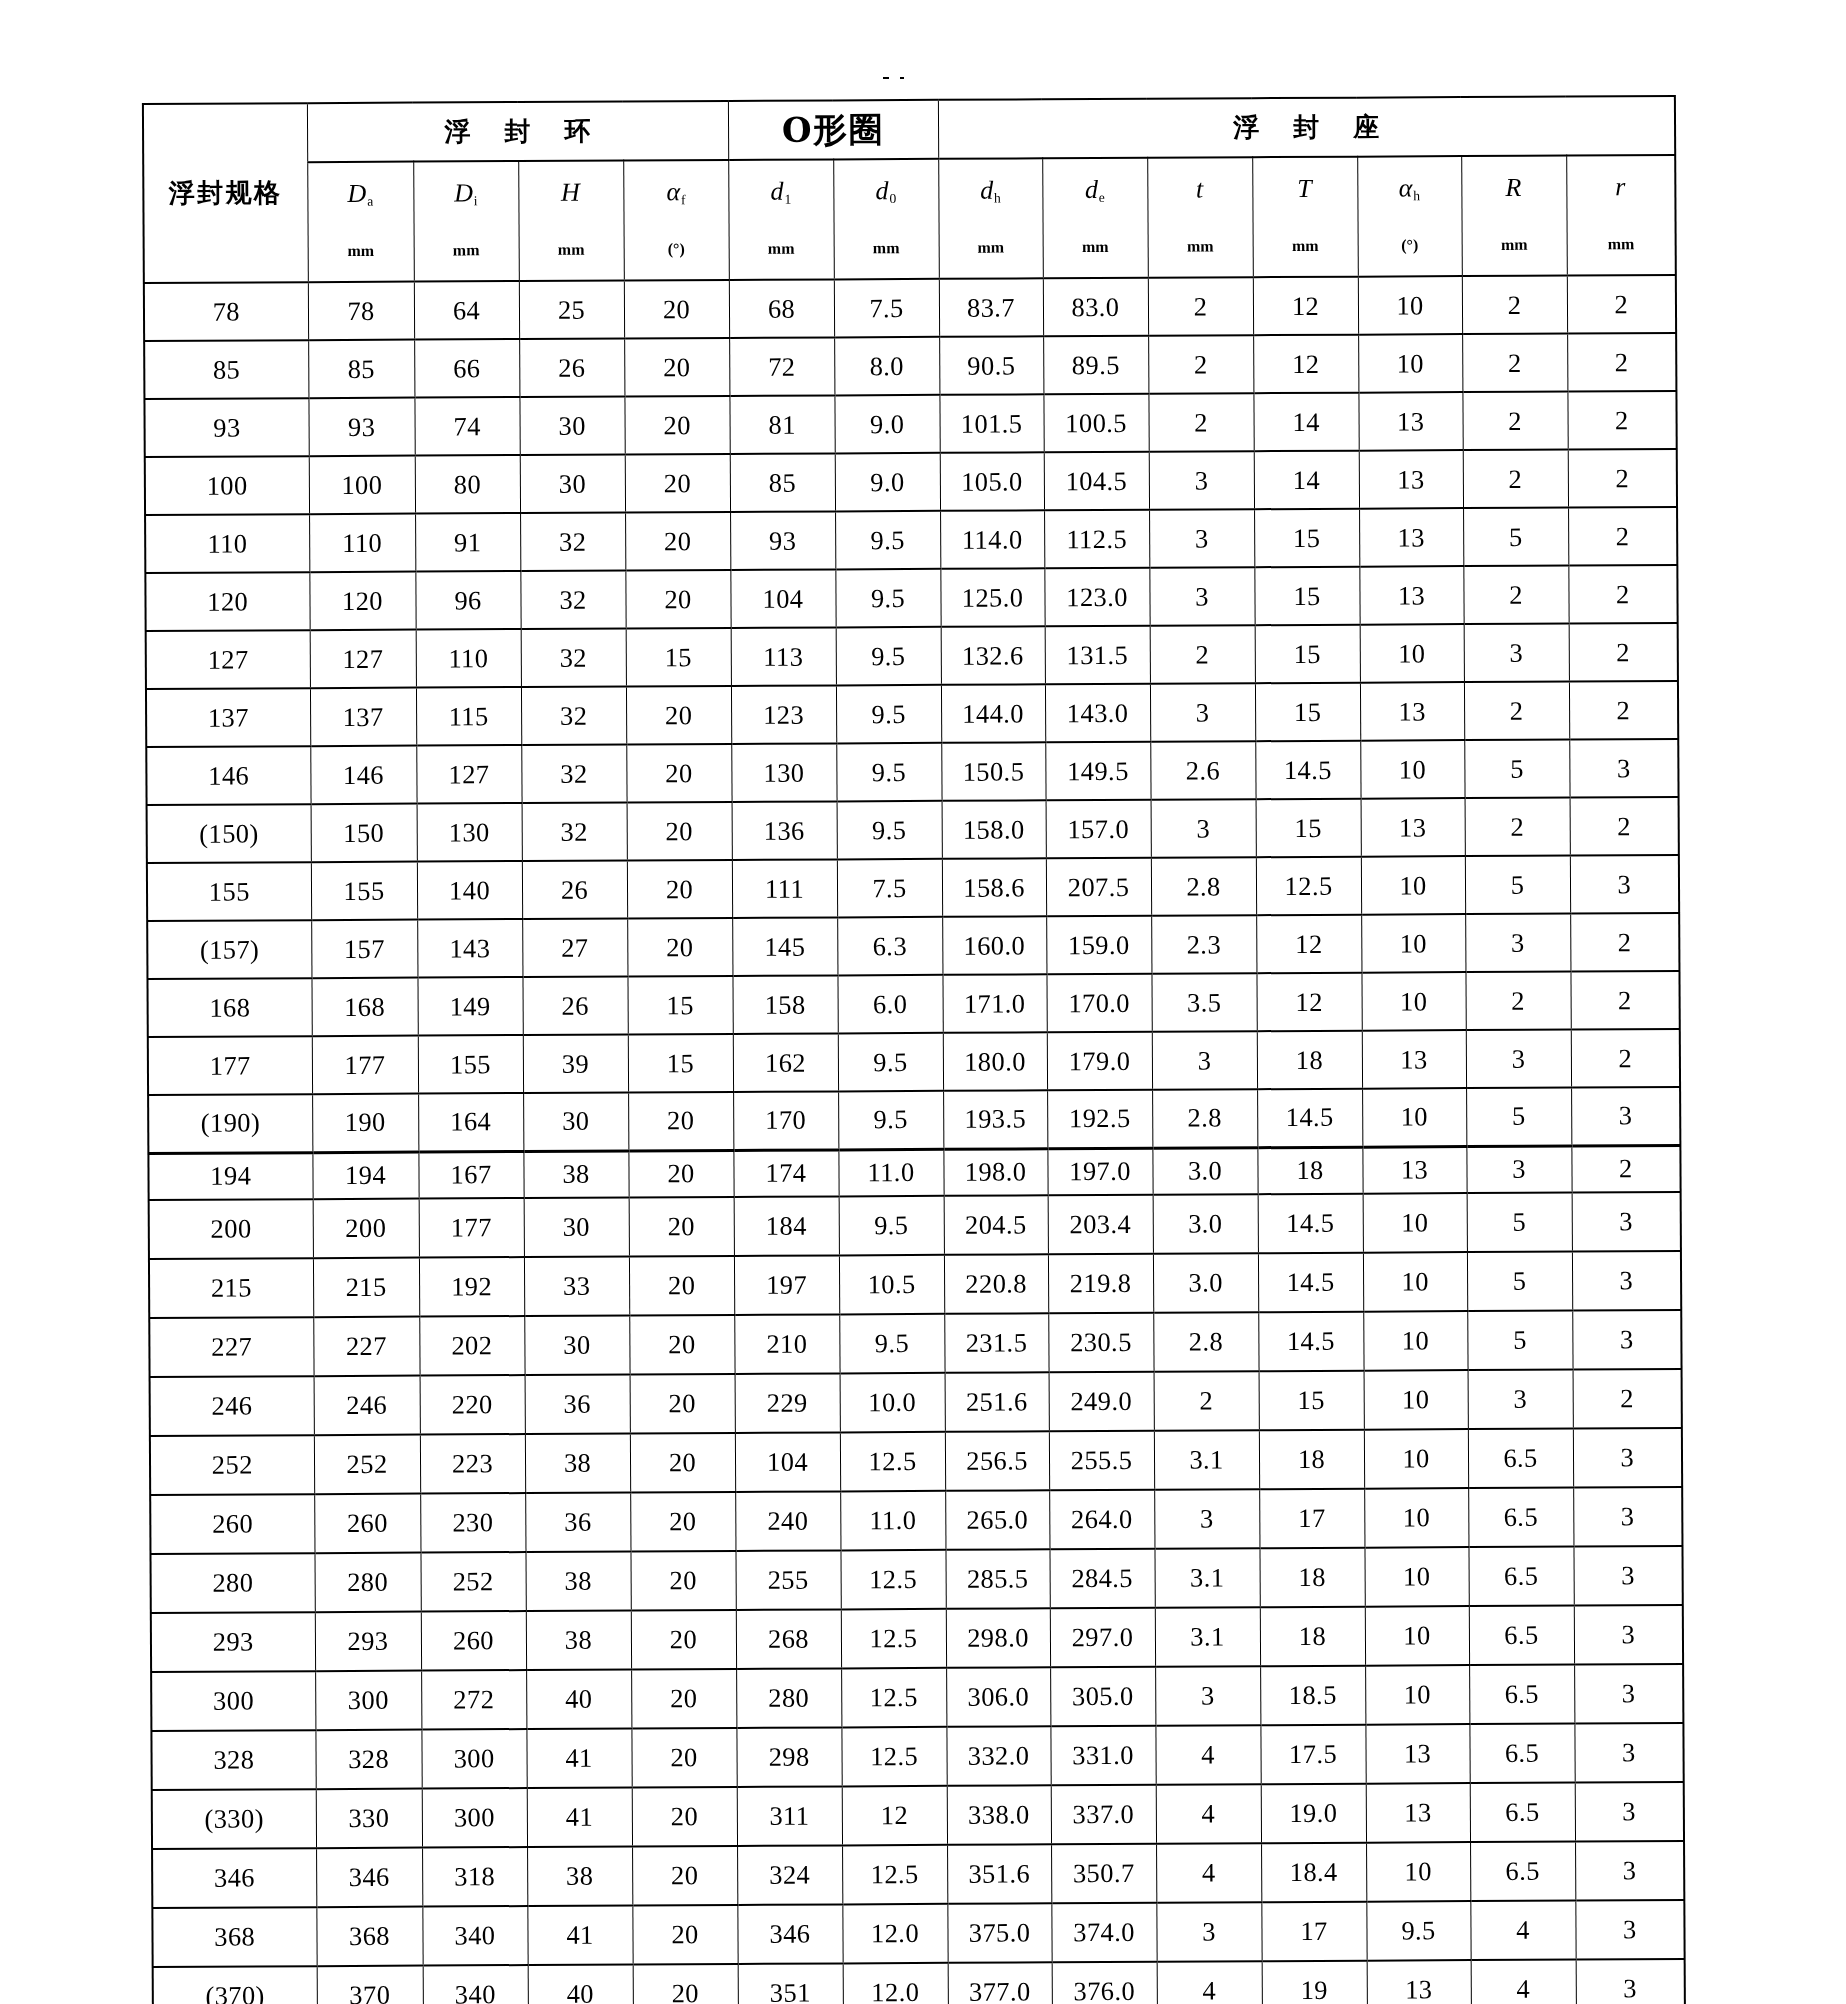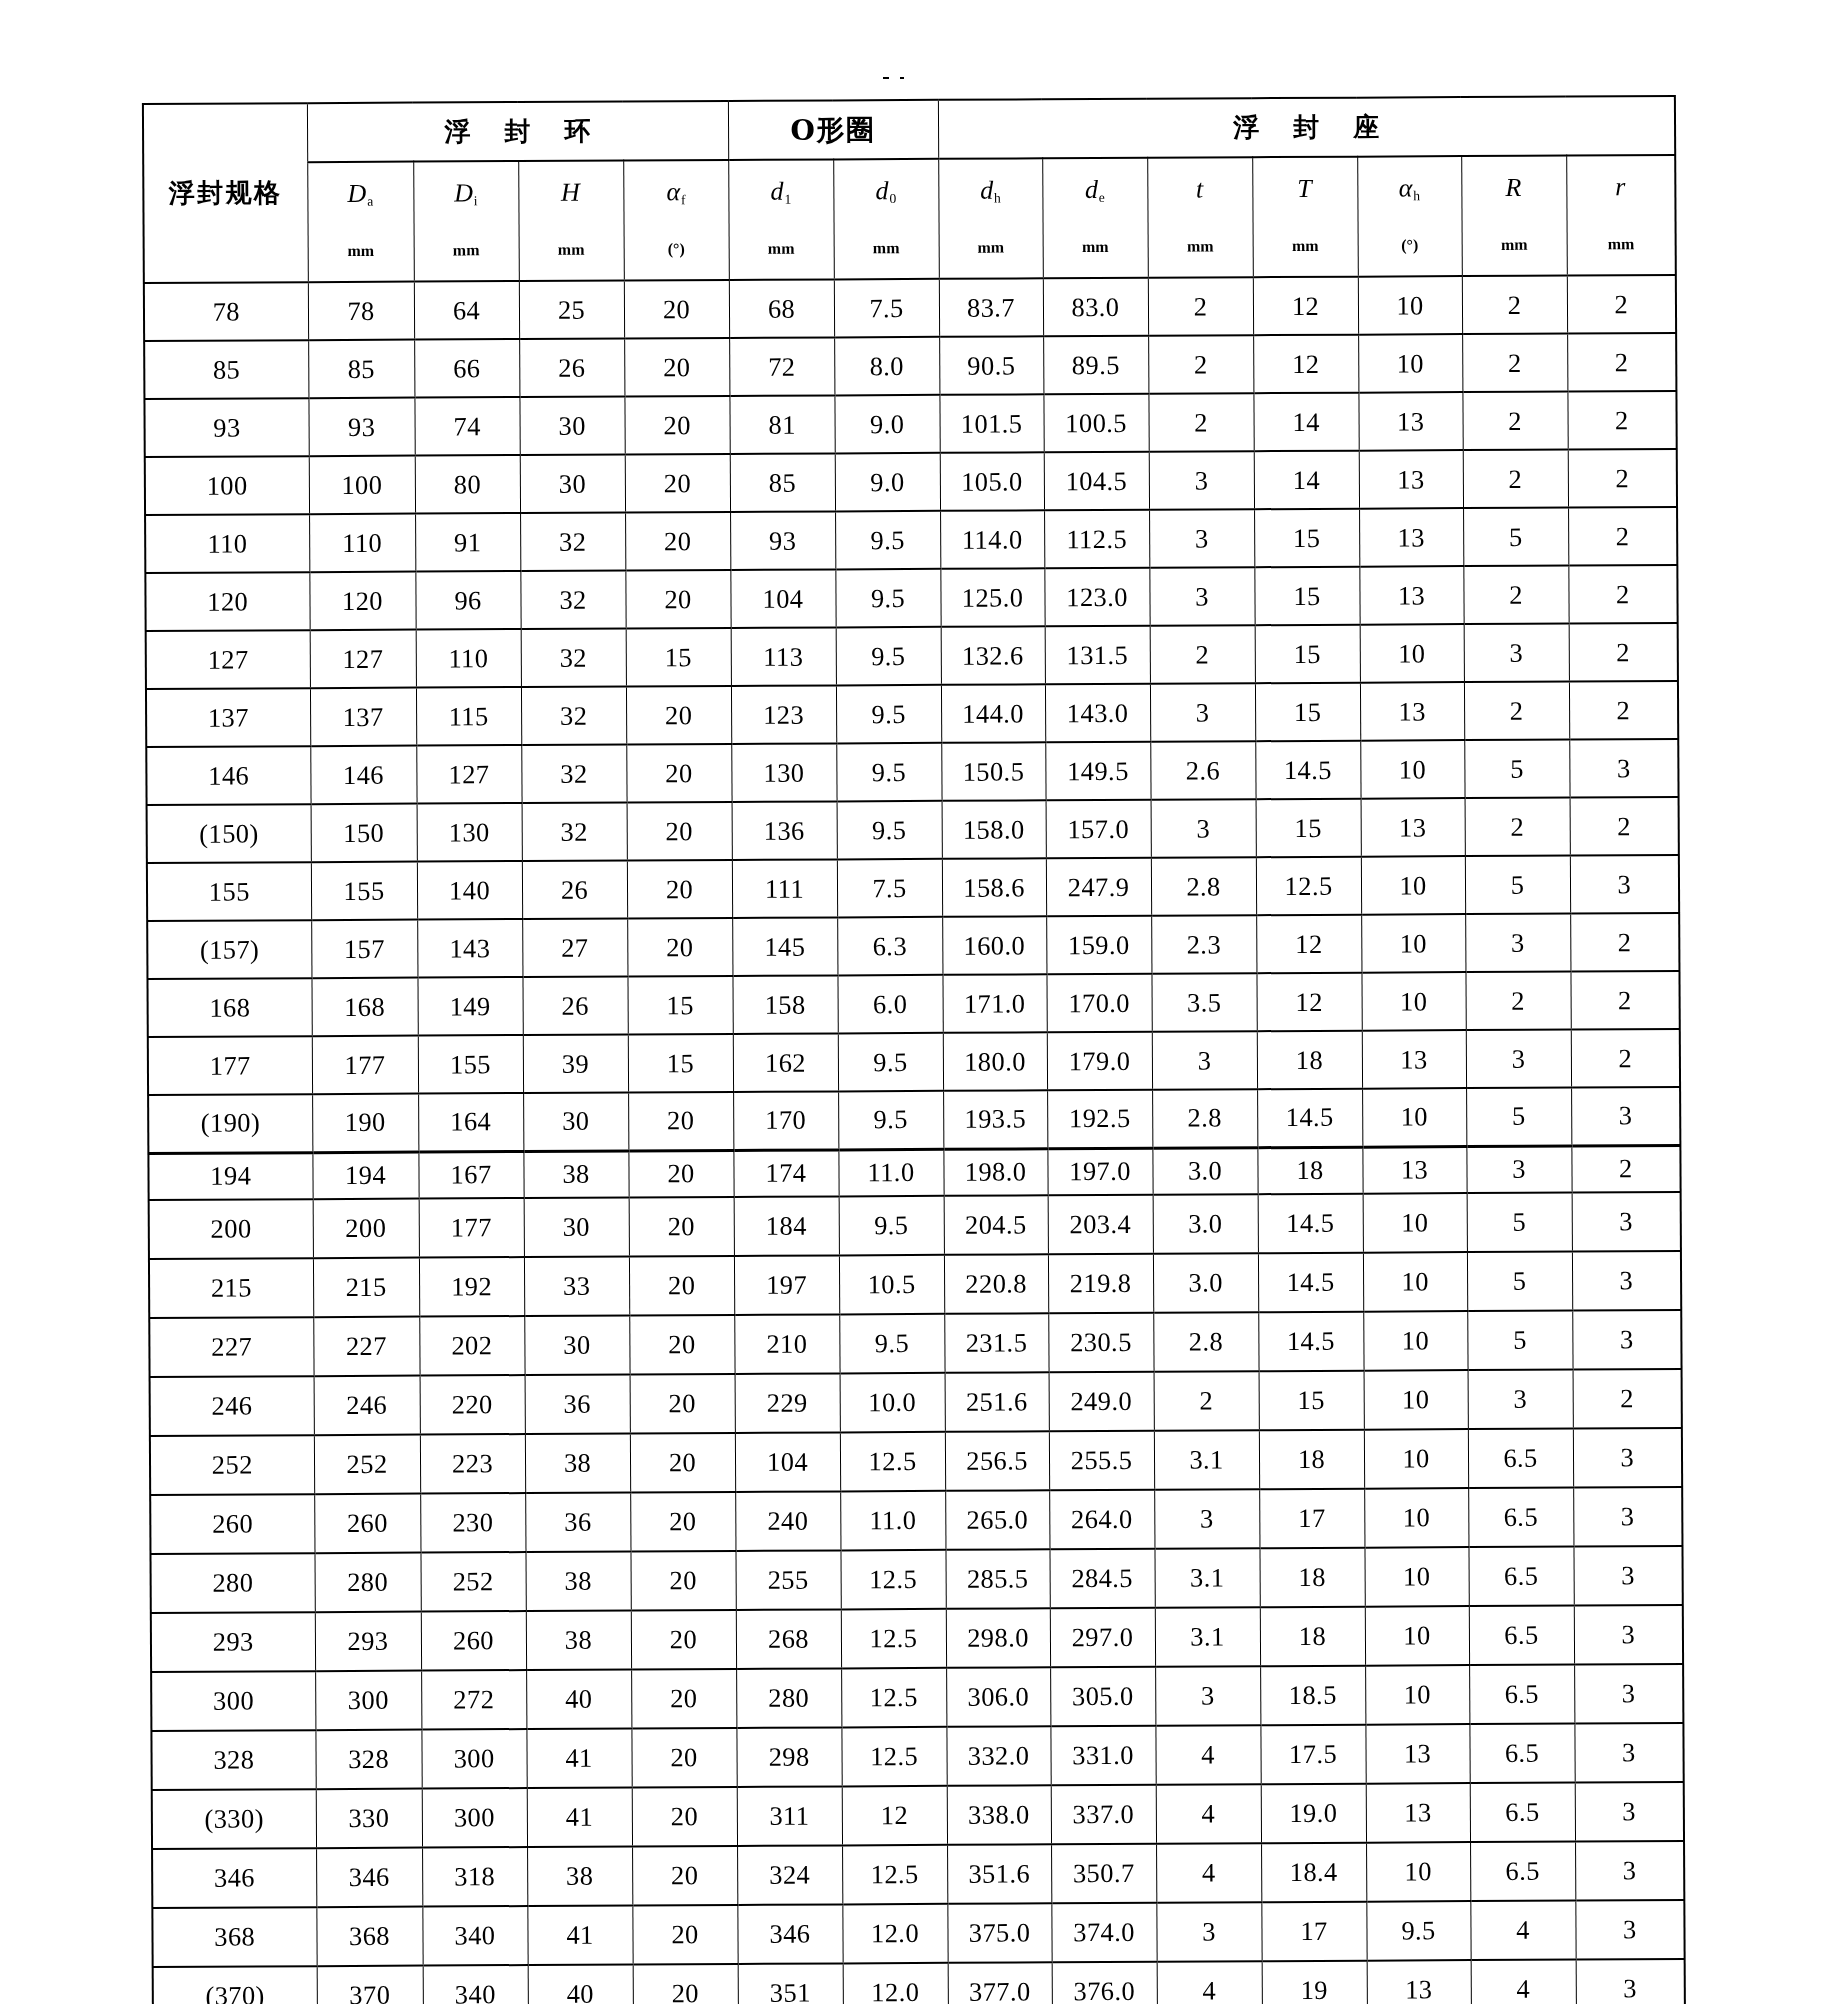--- a/index.html
+++ b/index.html
@@ -21,21 +21,21 @@
       border-left: 1.6px solid #000; border-right: 1.6px solid #000;
       border-top: 2px solid #000; border-bottom: 2px solid #000;
       padding: 0; text-align: center; vertical-align: middle;
     }
     .cjk { font-family: "DejaVu Serif", serif; font-weight: bold; }
     tr.hdr-groups { height: 59px; }
     tr.hdr-symbols { height: 120px; }
     tr.hdr-symbols td { border-bottom: 2.8px solid #000; margin-top: 8px; }
     .spec-hdr { font-size: 26px; letter-spacing: 2.4px; margin-top: 12px; }
     .grp-label { font-size: 26px; letter-spacing: 34px; padding-left: 34px; }
-    .grp-oring { font-size: 28px; letter-spacing: 1.6px; text-align: right; }
+    .grp-oring { font-size: 34px; letter-spacing: 1.6px; text-align: right; }
     .sym { display: block; font-size: 26px; font-style: italic; line-height: 49px; }
     .sym sub { font-style: normal; font-size: 13.6px; vertical-align: -3.2px; margin-left: 0.8px; }
     .unit { display: block; font-size: 16px; line-height: 49px; font-weight: bold; }
     tbody tr.data-row { height: 58px; }
     tbody tr.data-row:nth-child(16) { height: 47px; }
     tbody tr.data-row:nth-child(16) td { border-top: 3.6px solid #000; }
     tbody tr.data-row:nth-child(n+17) { height: 59px; }
     td.val { font-size: 26.5px; letter-spacing: 0.4px; }
   </style>
 </head>
@@ -296,21 +296,21 @@
       </tr>
         <tr class="data-row">
         <td class="val">155</td>
         <td class="val">155</td>
         <td class="val">140</td>
         <td class="val">26</td>
         <td class="val">20</td>
         <td class="val">111</td>
         <td class="val">7.5</td>
         <td class="val">158.6</td>
-        <td class="val">247.9</td>
+        <td class="val">207.5</td>
         <td class="val">2.8</td>
         <td class="val">12.5</td>
         <td class="val">10</td>
         <td class="val">5</td>
         <td class="val">3</td>
       </tr>
         <tr class="data-row">
         <td class="val">(157)</td>
         <td class="val">157</td>
         <td class="val">143</td>

